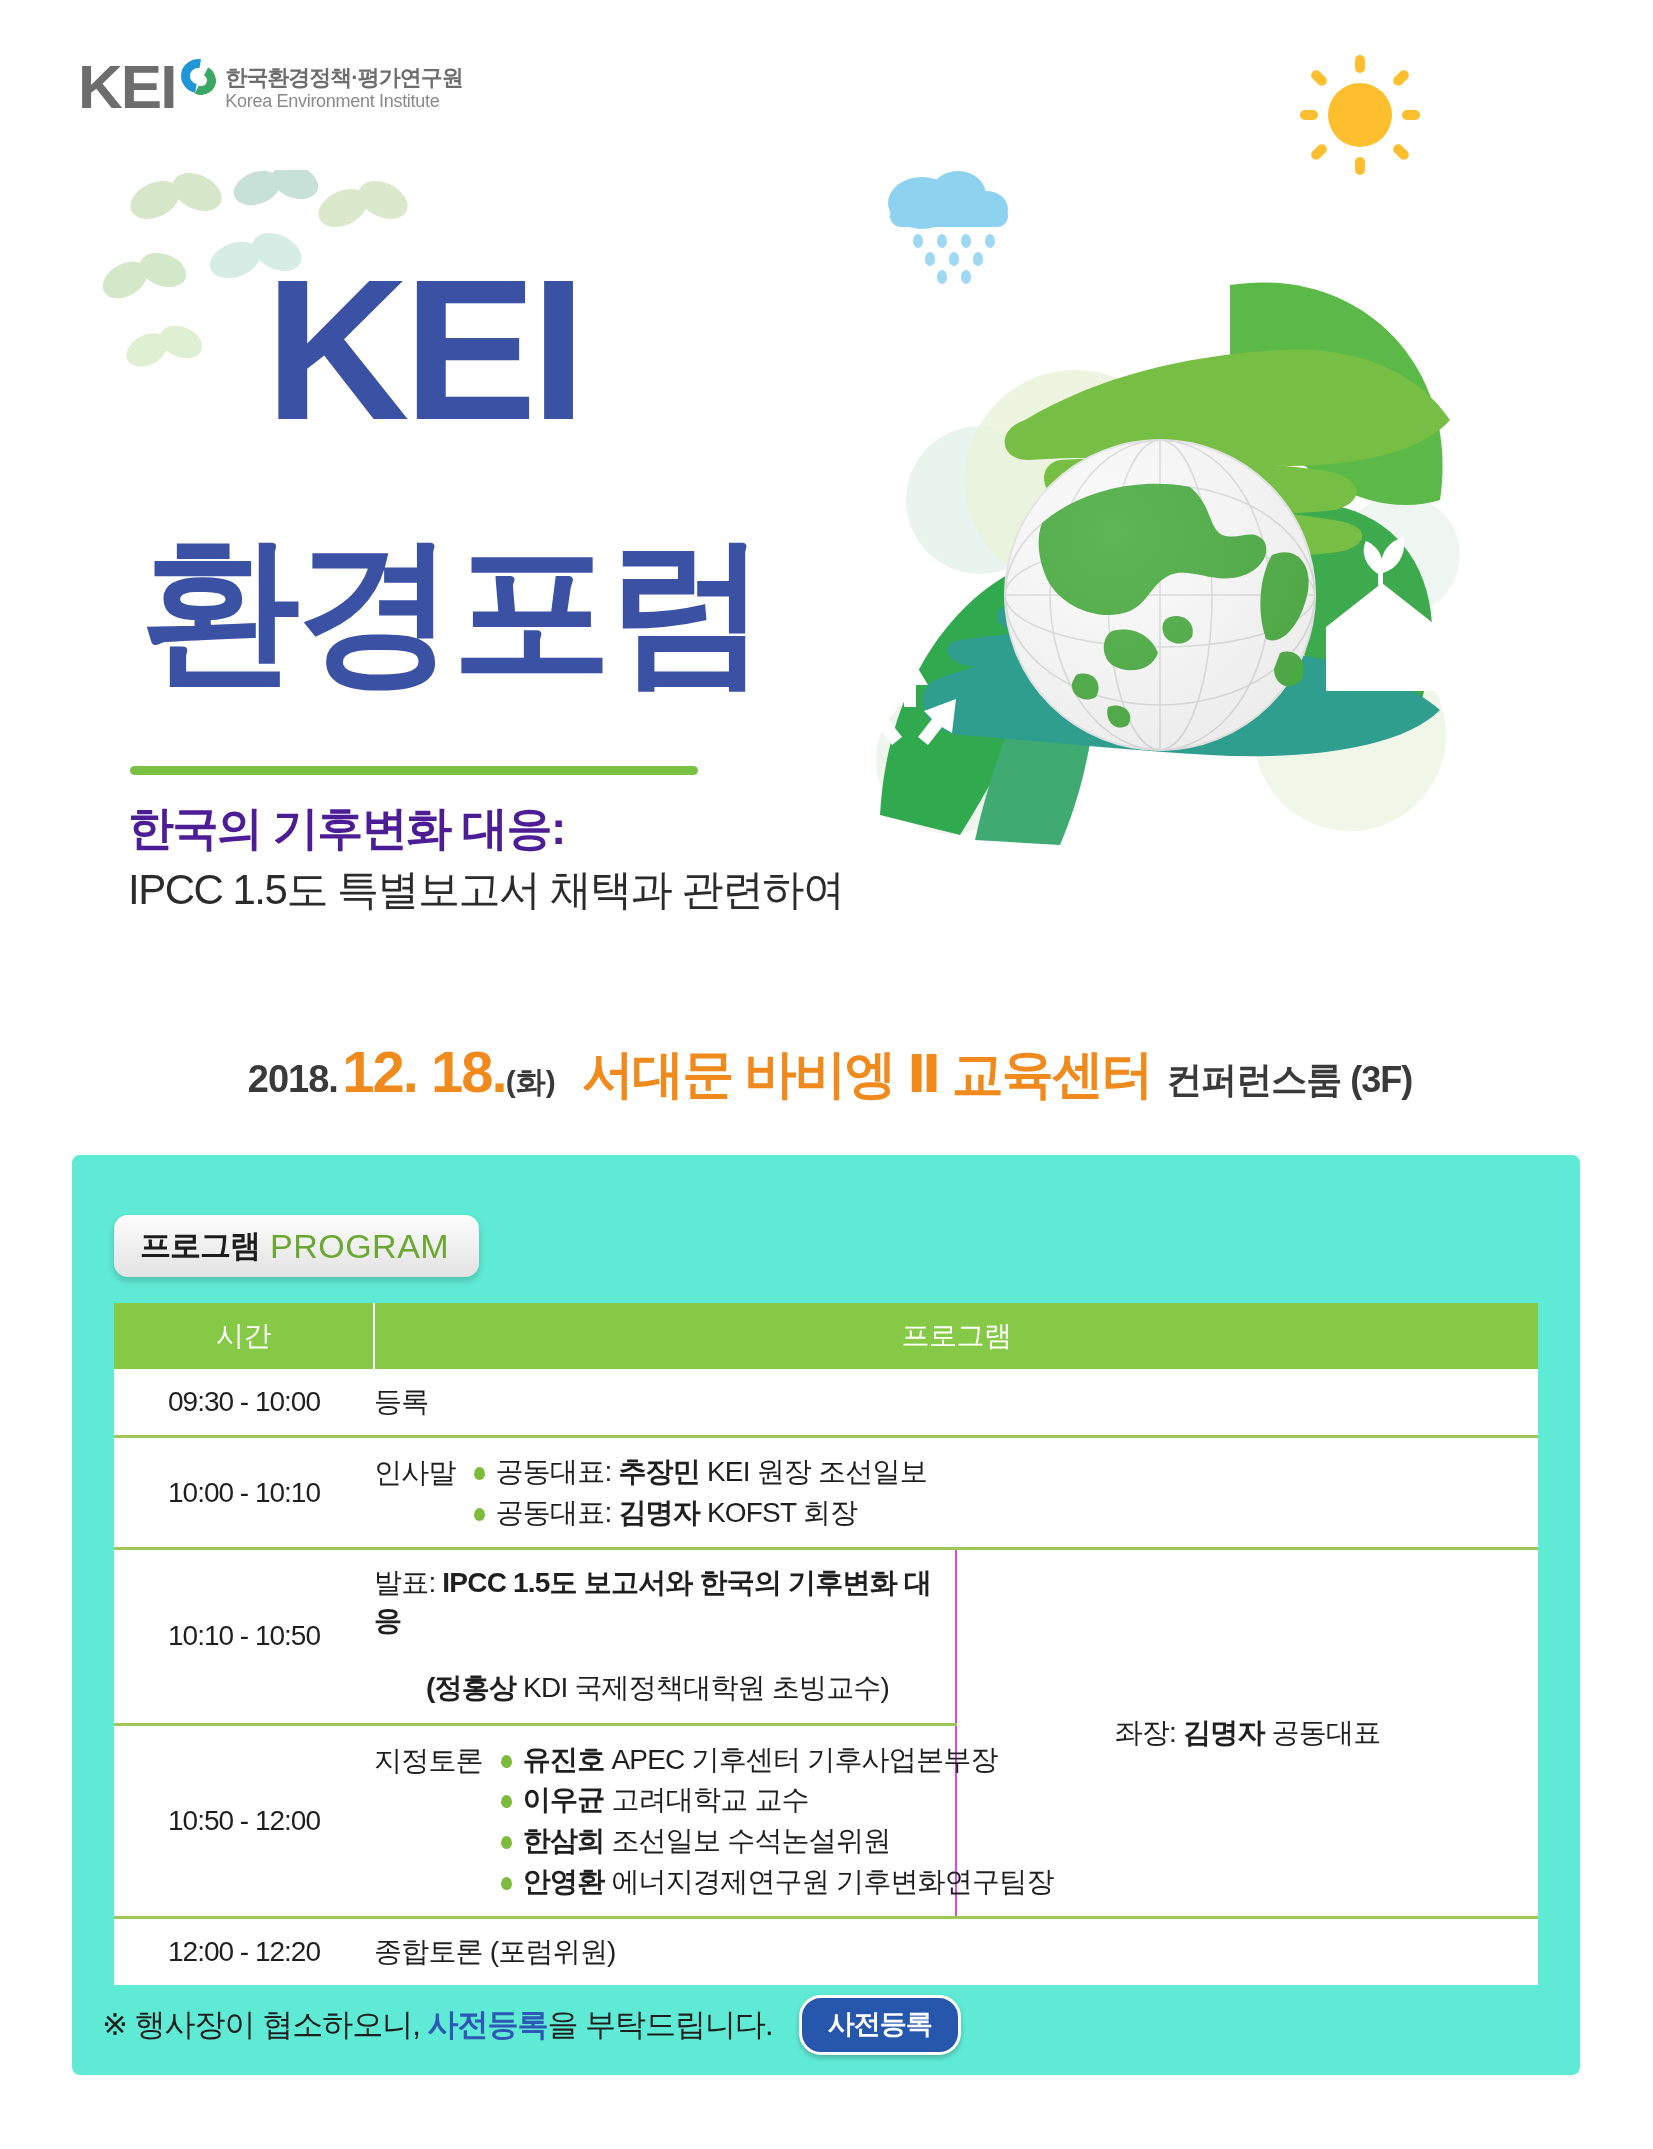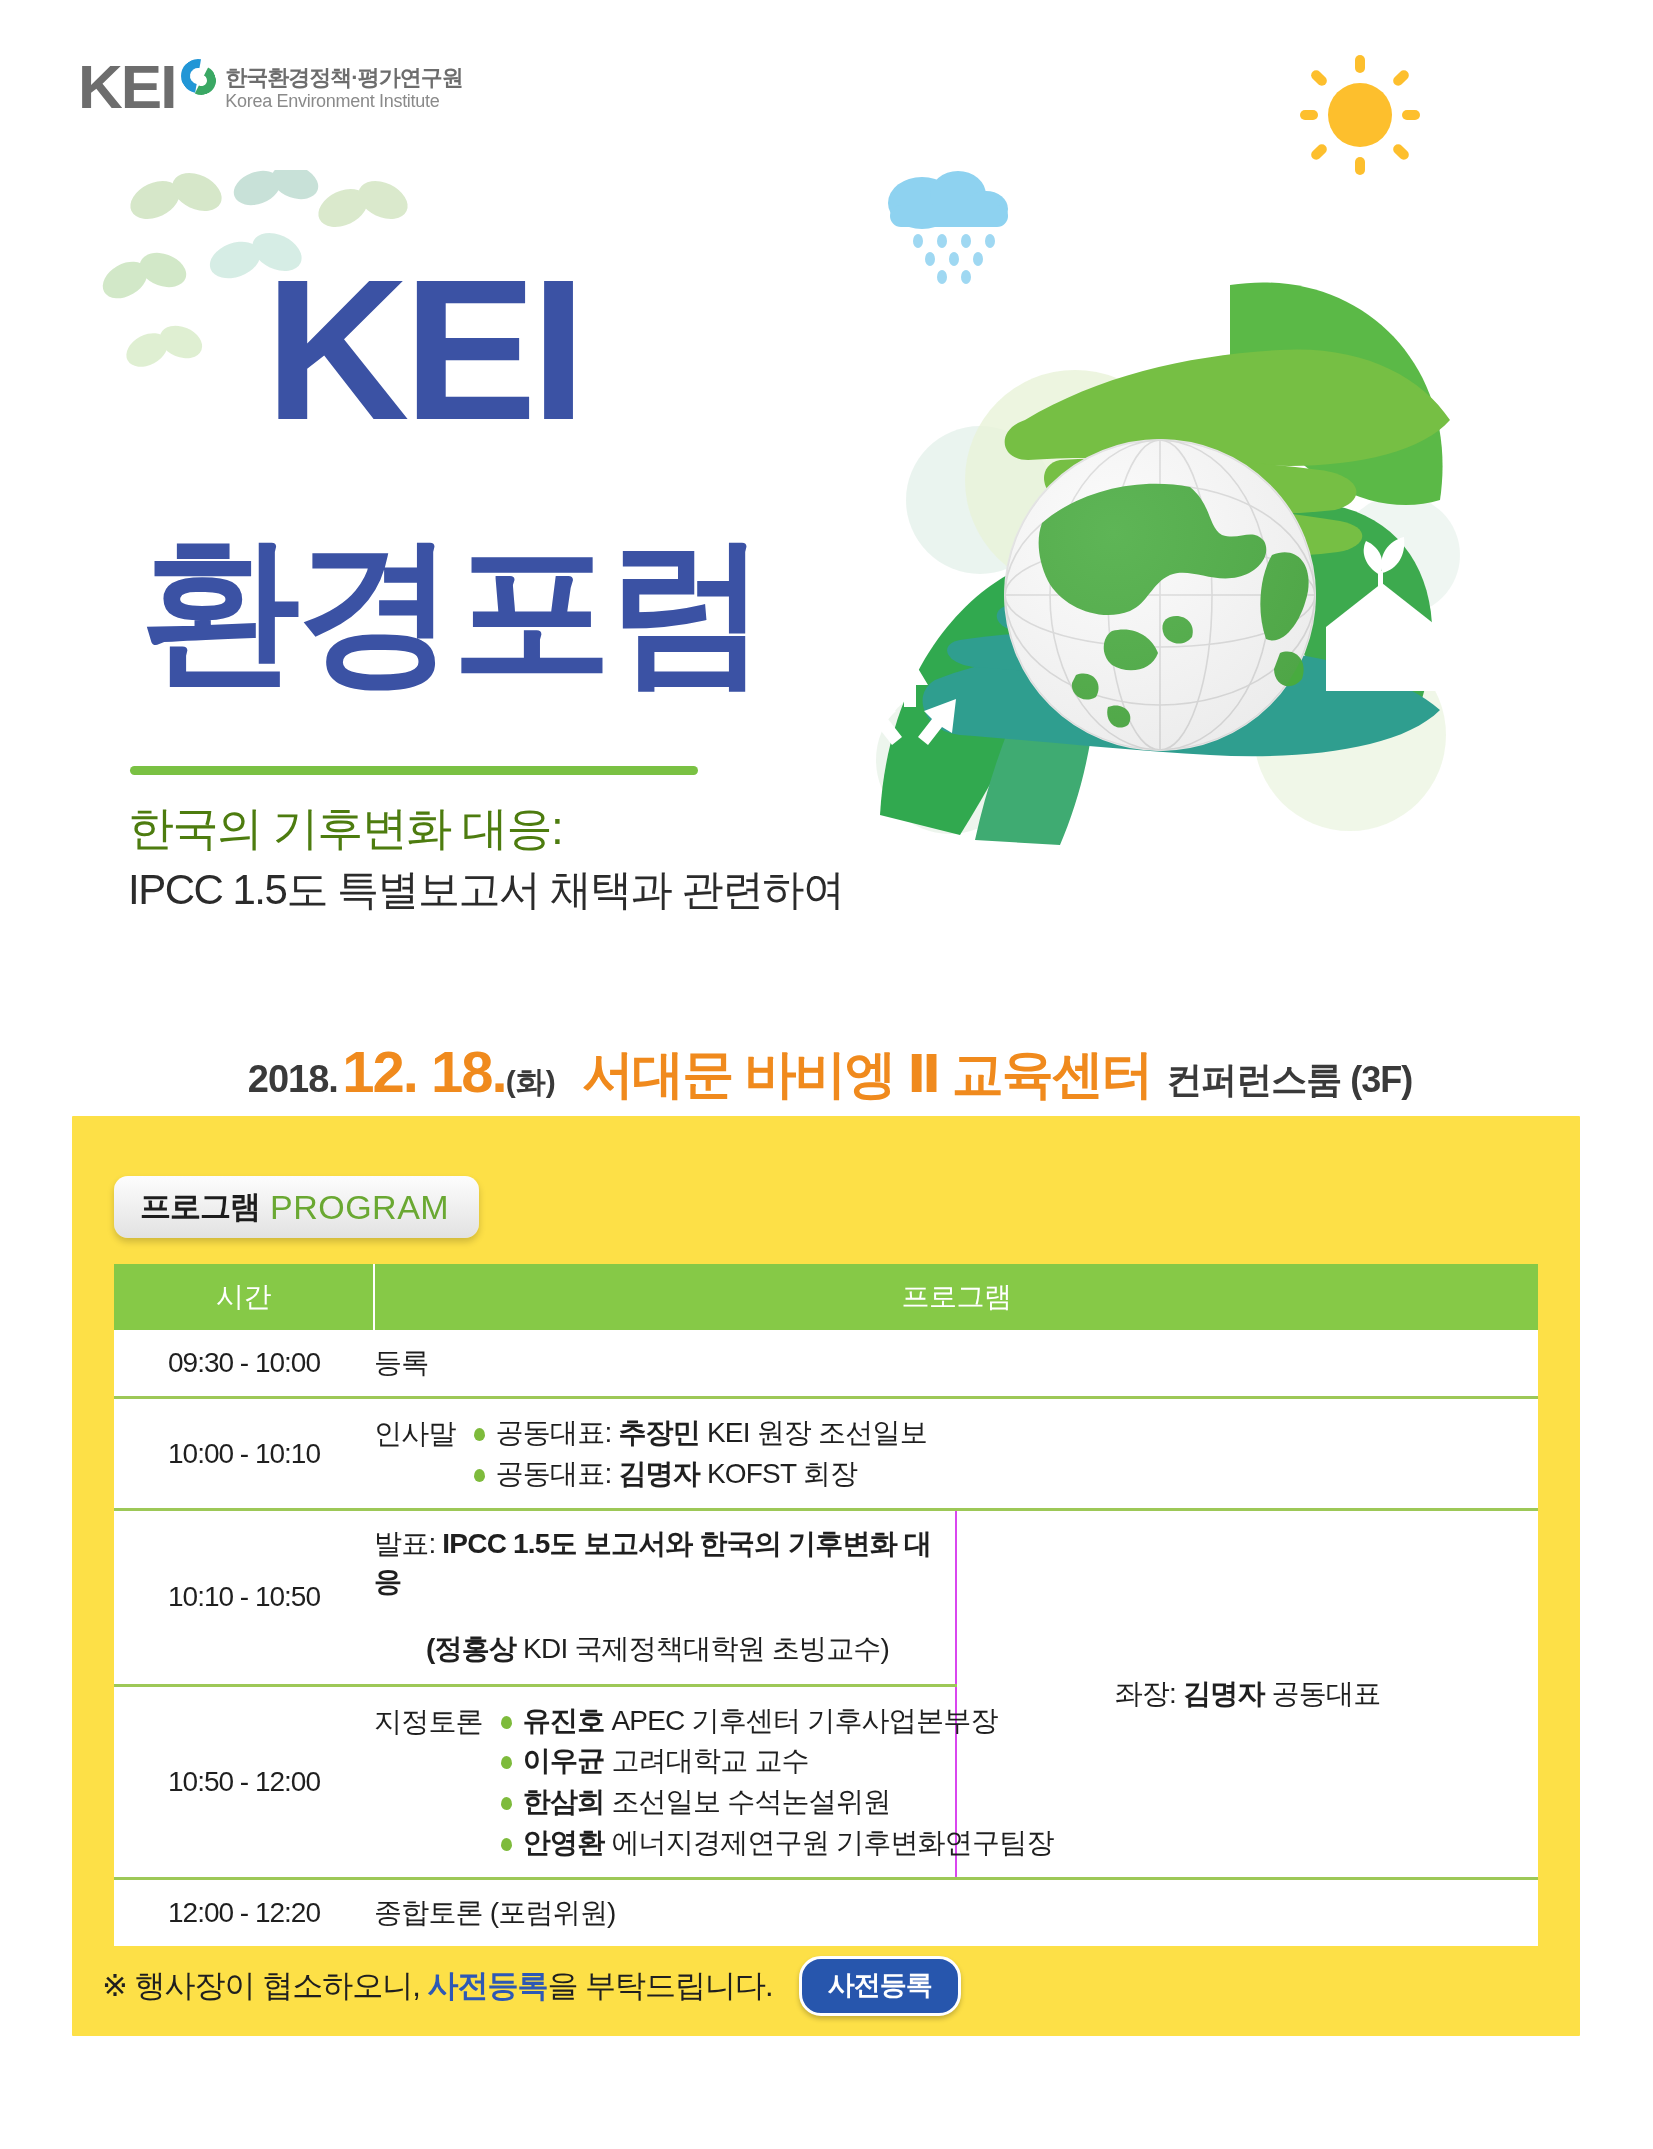--- a/index.html
+++ b/index.html
@@ -114,22 +114,22 @@
     width: 568px;
     height: 9px;
     background: #7ac143;
     border-radius: 5px;
   }
   .subtitle-1 {
     position: absolute;
     left: 128px;
     top: 798px;
     font-size: 46px;
-    font-weight: normal;
-    color: #4d7c0f;
+    font-weight: bold;
+    color: #4c1d95;
     letter-spacing: -1.5px;
   }
   .subtitle-2 {
     position: absolute;
     left: 128px;
     top: 862px;
     font-size: 42px;
     color: #2b2b2b;
     letter-spacing: -1.5px;
   }
@@ -148,25 +148,25 @@
   .d-year  { font-size: 38px; font-weight: bold; color: #3a3a3a; letter-spacing: -1px; }
   .d-md    { font-size: 58px; font-weight: bold; color: #f08a1d; letter-spacing: -2px; }
   .d-dow   { font-size: 30px; font-weight: bold; color: #3a3a3a; }
   .d-venue { font-size: 52px; font-weight: bold; color: #f08a1d; letter-spacing: -2px; margin-left: 22px; }
   .d-room  { font-size: 36px; font-weight: bold; color: #3a3a3a; letter-spacing: -1px; margin-left: 10px; }
 
   
   .panel {
     position: absolute;
     left: 72px;
-    top: 1116px;
+    top: 1155px;
     width: 1508px;
     height: 920px;
-    background: #fde047;
-    border-radius: 1px;
+    background: #5eead4;
+    border-radius: 8px;
   }
   .badge {
     position: absolute;
     left: 42px;
     top: 60px;
     height: 62px;
     padding: 0 30px 0 26px;
     display: flex;
     align-items: center;
     gap: 10px;

